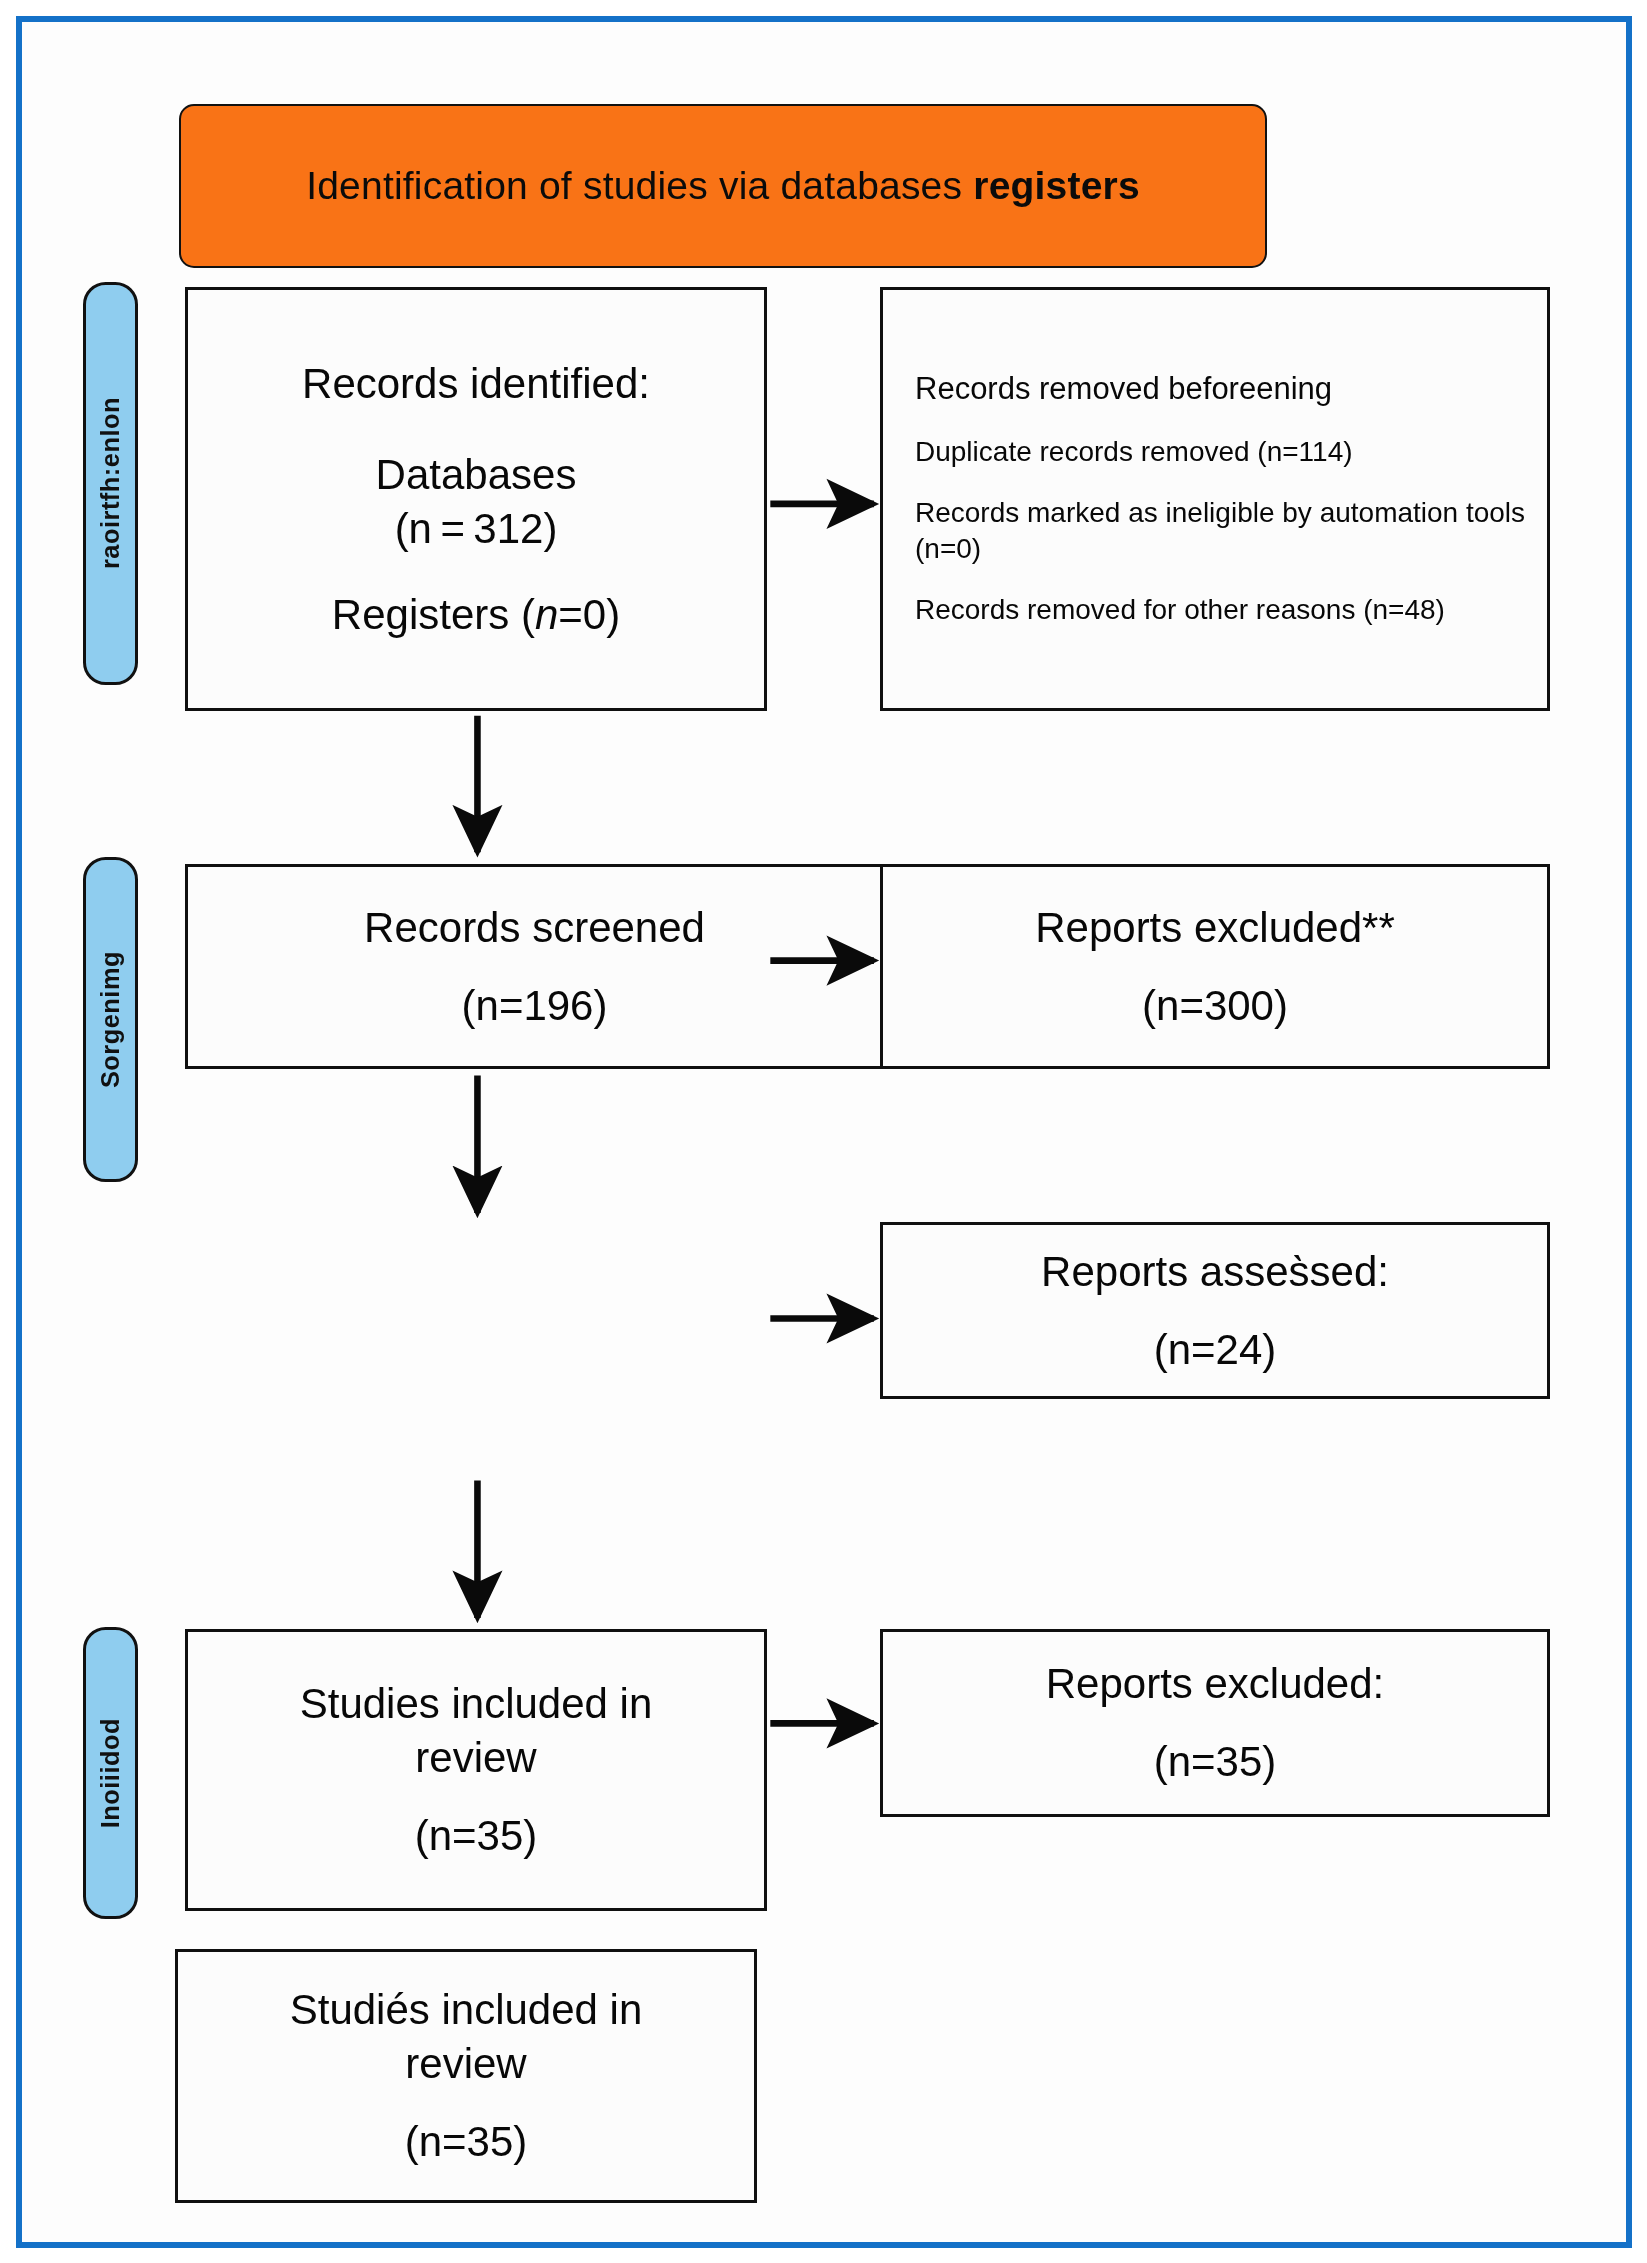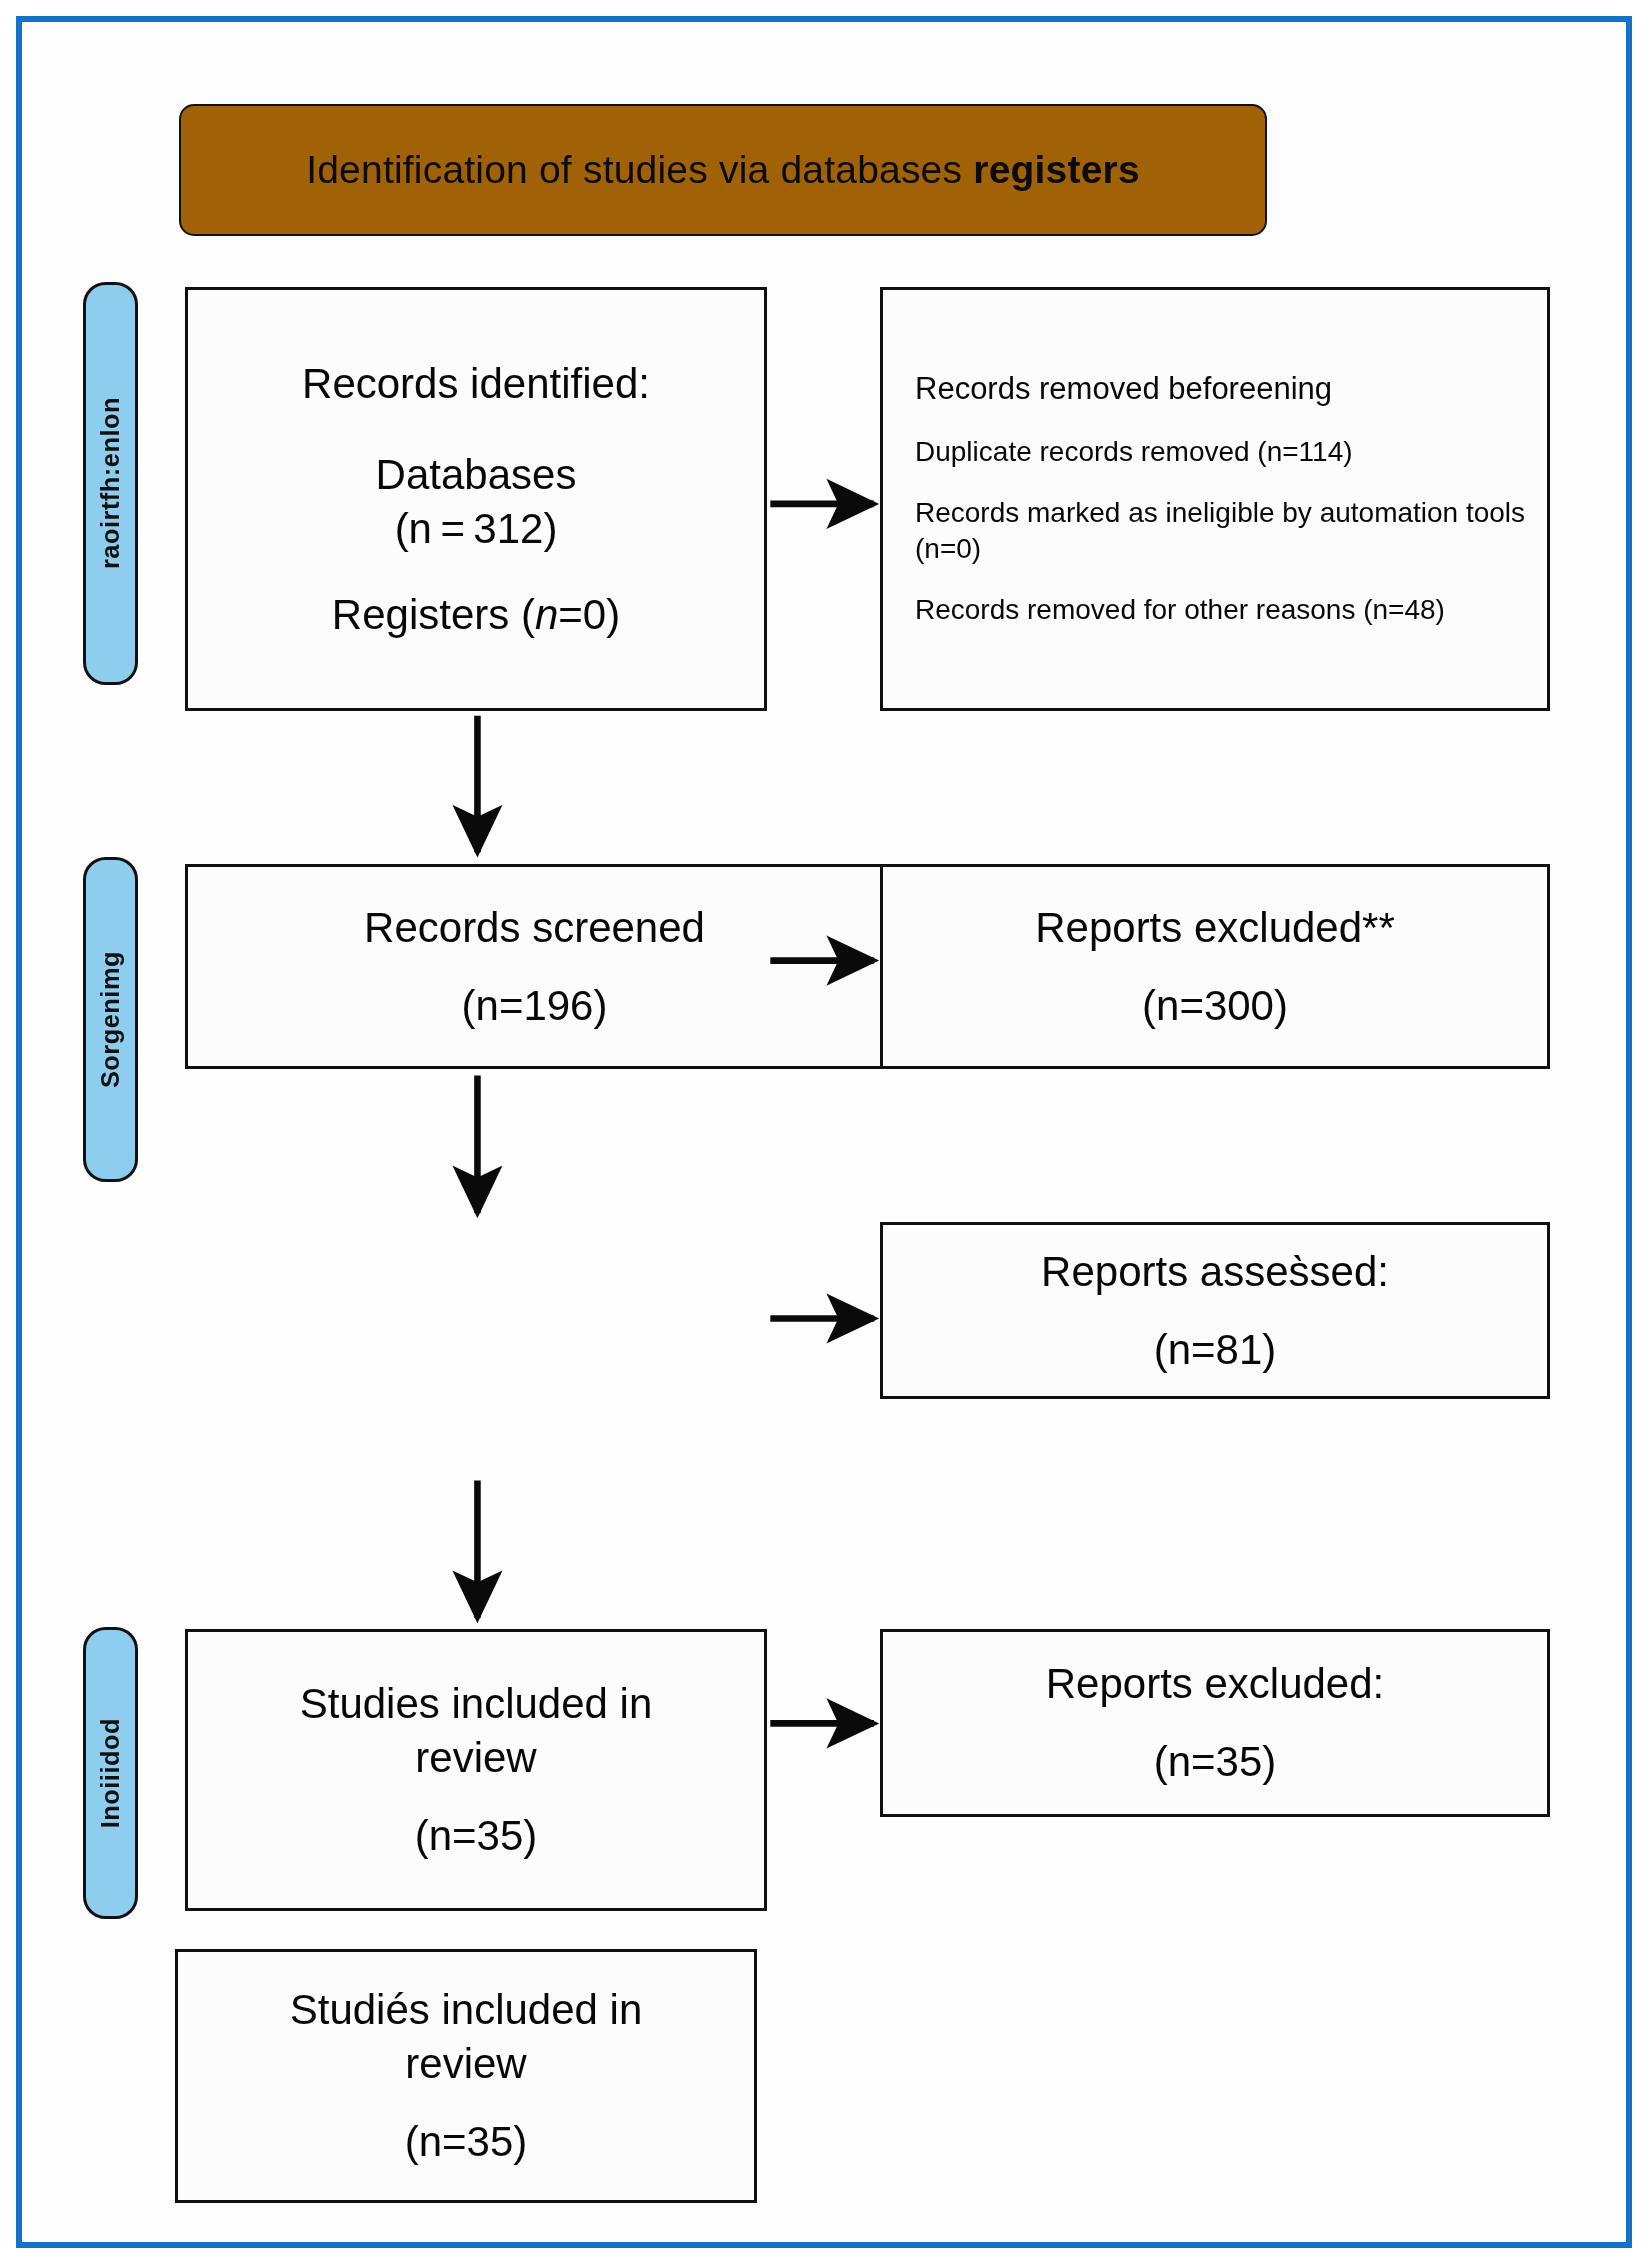--- a/index.html
+++ b/index.html
@@ -27,22 +27,22 @@
     border: 6.6px solid #1471c8;
     box-sizing: border-box;
     background: #fdfdfd;
   }
   
   .banner {
     position: absolute;
     left: 179px;
     top: 104px;
     width: 1088px;
-    height: 132px;
-    background: #a16207;
+    height: 164px;
+    background: #f97316;
     border: 2.8px solid #111111;
     border-radius: 15px;
     box-sizing: border-box;
     display: flex;
     align-items: center;
     justify-content: center;
   }
   .banner-text {
     font-size: 39px;
     color: #0b0b0b;
@@ -163,21 +163,21 @@
   <div class="box centered" style="left:880px; top:864px; width:670px; height:205px;">
     <div class="line">Reports excluded**</div>
     <div class="gap-sm"></div>
     <div class="line">(n=300)</div>
   </div>
 
 
   <div class="box centered" style="left:880px; top:1222px; width:670px; height:177px;">
     <div class="line">Reports asses̀sed:</div>
     <div class="gap-sm"></div>
-    <div class="line">(n=81)</div>
+    <div class="line">(n=24)</div>
   </div>
 
   <div class="box centered" style="left:185px; top:1629px; width:582px; height:282px;">
     <div class="line">Studies included in</div>
     <div class="line">review</div>
     <div class="gap-sm"></div>
     <div class="line">(n=35)</div>
   </div>
 
   <div class="box centered" style="left:880px; top:1629px; width:670px; height:188px;">

